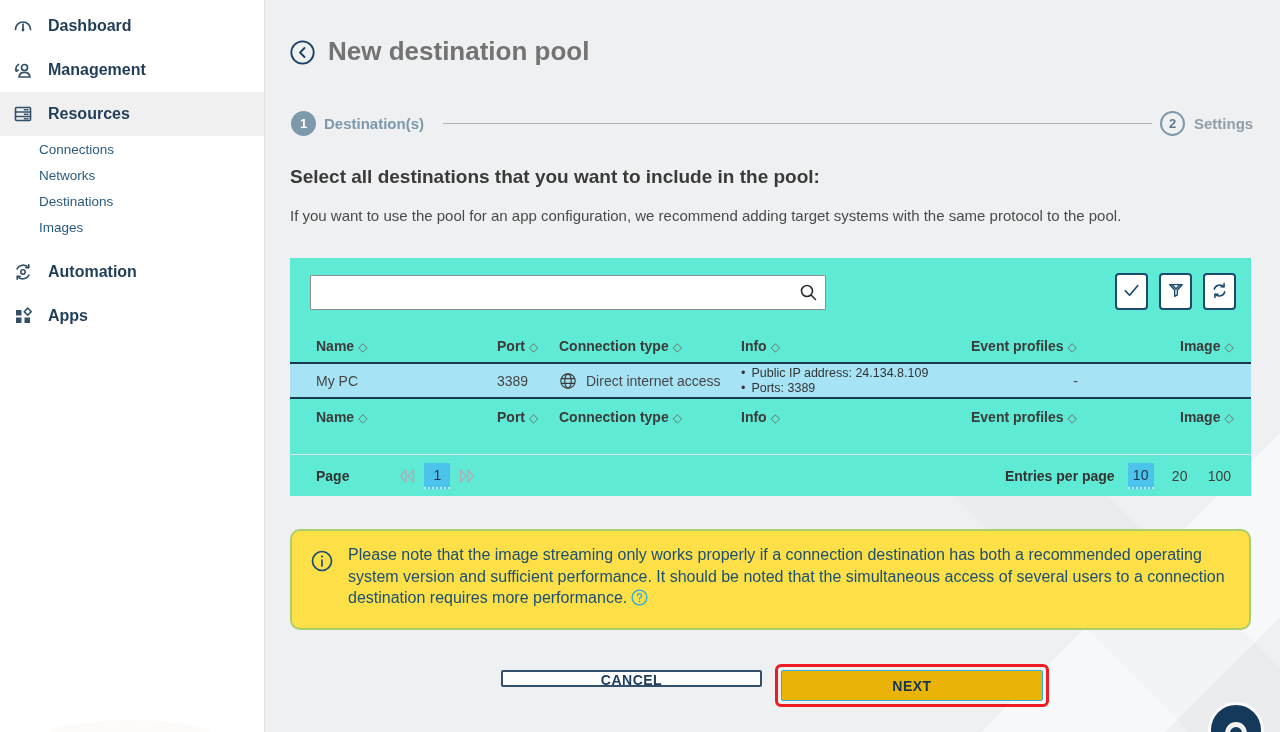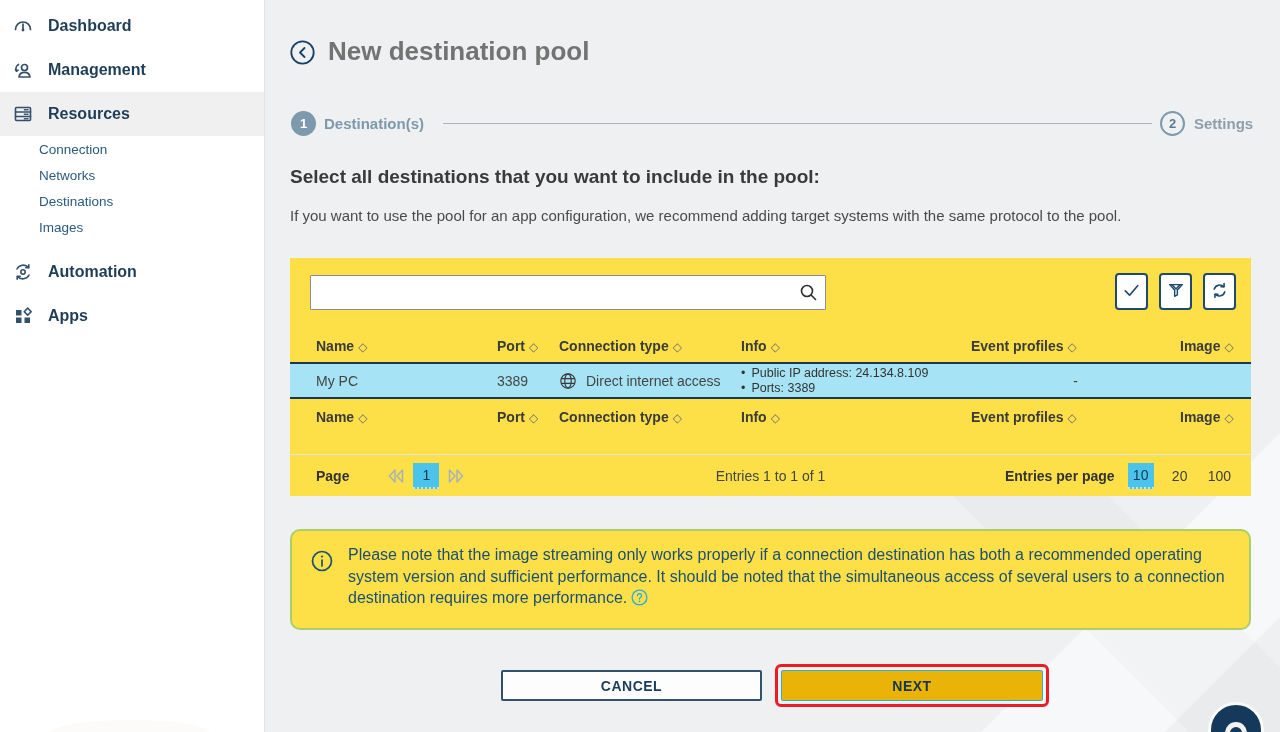--- a/index.html
+++ b/index.html
@@ -69,21 +69,21 @@
     font-size:19px; font-weight:700; color:#3a3a3a;
   }
   .section-subheading {
     position:absolute; left:290px; top:207px; z-index:2;
     font-size:15px; color:#4a4a4a;
   }
 
   
   .panel {
     position:absolute; left:290px; top:258px; width:961px; height:238px;
-    background:#fde047; z-index:2;
+    background:#5eead4; z-index:2;
   }
   .search-wrap { position:absolute; left:20px; top:17px; width:516px; height:35px; }
   .search-input {
     width:100%; height:100%; border:1px solid #8d8d8d; border-radius:1px;
     padding:0 36px 0 10px; font-size:14px; color:#333; background:#fff;
     font-family:"Liberation Sans", sans-serif; outline:none;
   }
   .search-icon { position:absolute; right:8px; top:8px; width:19px; height:19px; color:#2d2d2d; cursor:pointer; }
   .panel-actions { position:absolute; right:15px; top:15px; display:flex; gap:11px; }
   .icon-btn {
@@ -110,21 +110,21 @@
   }
   .td { font-size:14px; color:#454545; white-space:nowrap; }
   .td-conn { display:flex; align-items:center; gap:9px; }
   .td-info { font-size:12.5px; color:#333; line-height:15px; }
   .td-info .bullet-line { display:flex; gap:6px; }
   .td-events { text-align:center; }
 
   .pagination {
     position:absolute; left:0; top:196px; width:961px; height:42px;
     border-top:1px solid #e2e2e2; display:flex; align-items:center;
-    padding:0 18px 0 26px; font-size:14px;
+    padding:0 18px 0 26px; font-size:14px;gap:11px;
   }
   .pg-label { font-weight:700; color:#333; }
   .pg-nav { display:flex; align-items:center; gap:8px; margin-left:38px; }
   .pg-chev { width:18px; height:16px; color:#a9b1b8; cursor:pointer; }
   .pg-current {
     width:26px; height:26px; background:#4cc3ea; color:#14384f;
     display:flex; align-items:center; justify-content:center; font-size:14px;
     border-bottom:2px dotted #bfe6f2; cursor:pointer;
   }
   .pg-entries { position:absolute; left:0; width:100%; text-align:center; color:#454545; pointer-events:none; }
@@ -143,21 +143,21 @@
   }
   .note-icon { position:absolute; left:19px; top:19px; width:22px; height:22px; color:#1d4e74; }
   .note-text { font-size:16px; color:#1d4e74; line-height:21.5px; }
   .help-icon {
     display:inline-block; width:17px; height:17px; vertical-align:-3px;
     color:#2ba9e0; margin-left:4px; cursor:pointer;
   }
 
   
   .cancel-btn {
-    position:absolute; left:501px; top:670px; width:261px; height:31px; z-index:2;
+    position:absolute; left:501px; top:670px; width:261px; height:17px; z-index:2;
     background:#fdfdfd; border:2px solid #32506c; border-radius:2px;
     font-family:"Liberation Sans", sans-serif;
     font-size:14px; font-weight:700; letter-spacing:.5px; color:#1b3c5c; cursor:pointer;
   }
   .next-highlight {
     position:absolute; left:775px; top:664px; width:274px; height:43px; z-index:2;
     border:3px solid #ed1c24; border-radius:6px;
   }
   .next-btn {
     position:absolute; left:3px; top:3px; width:262px; height:31px;
@@ -213,21 +213,21 @@
         <rect x="3.5" y="4.5" width="15" height="13" rx="1"></rect>
         <path d="M3.5 9h15M3.5 13.5h15"></path>
         <path d="M12.5 6.8h4M12.5 11.2h4M12.5 15.7h4" stroke-dasharray="1 1.4"></path>
       </svg>
     </span>
     <span>Resources</span>
   </div>
 
   <div class="subnav">
     <div class="subnav-item">
-      <span>Connection</span>
+      <span>Connections</span>
     </div>
     <div class="subnav-item">
       <span>Networks</span>
     </div>
     <div class="subnav-item">
       <span>Destinations</span>
     </div>
     <div class="subnav-item">
       <span>Images</span>
     </div>
@@ -379,21 +379,20 @@
         </svg>
       </span>
       <span class="pg-current">1</span>
       <span class="pg-chev">
         <svg width="18" height="16" viewBox="0 0 18 16" fill="none" stroke="currentColor" stroke-width="1.5" stroke-linejoin="round">
           <path d="M10 2l5.5 6L10 14z"></path>
             <path d="M2.5 2 8 8l-5.5 6z"></path>
         </svg>
       </span>
     </div>
-    <span class="pg-entries">Entries 1 to 1 of 1</span>
     <div class="pg-right">
       <span class="pg-label">Entries per page</span>
       <span class="pg-size selected">10</span>
       <span class="pg-size">20</span>
       <span class="pg-size">100</span>
     </div>
   </div>
 </section>
 
 <aside class="note">

